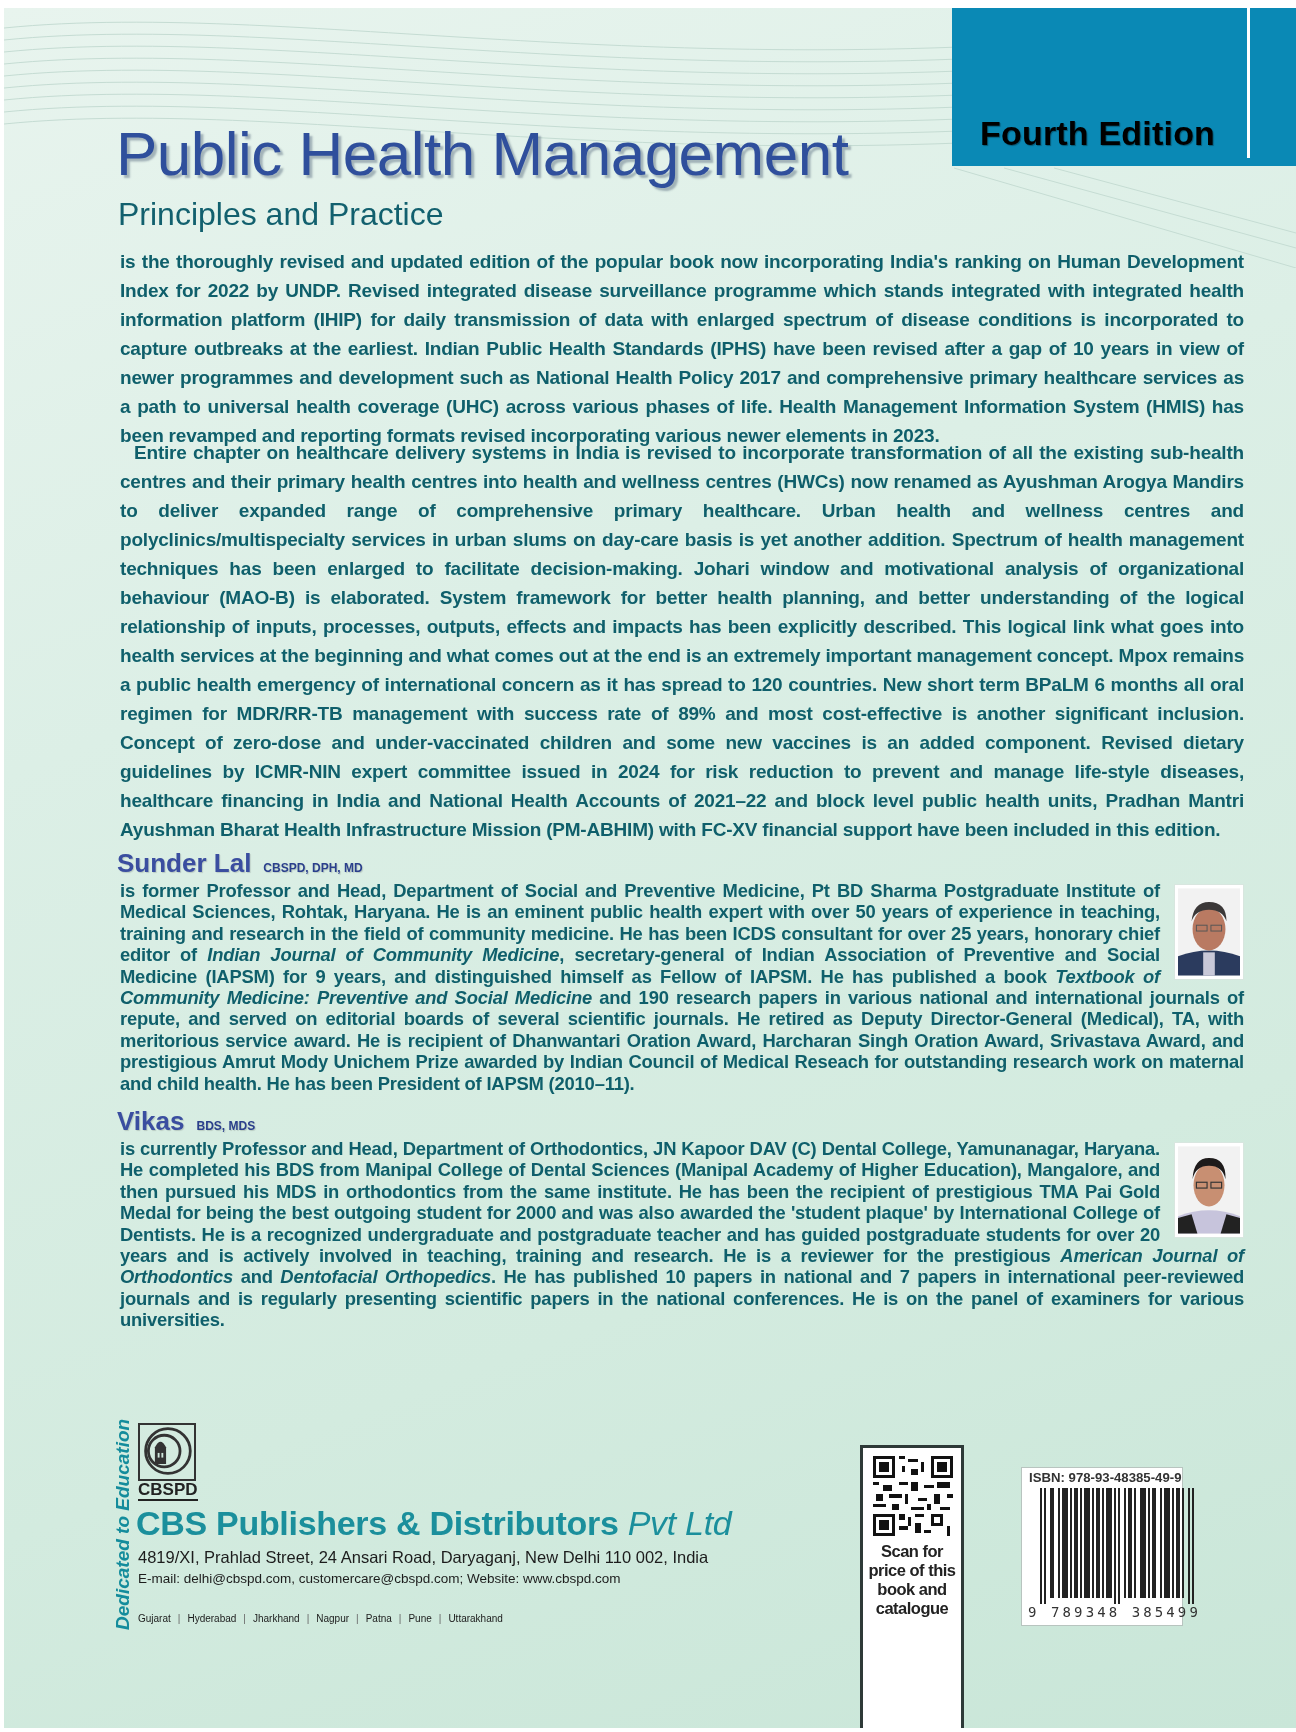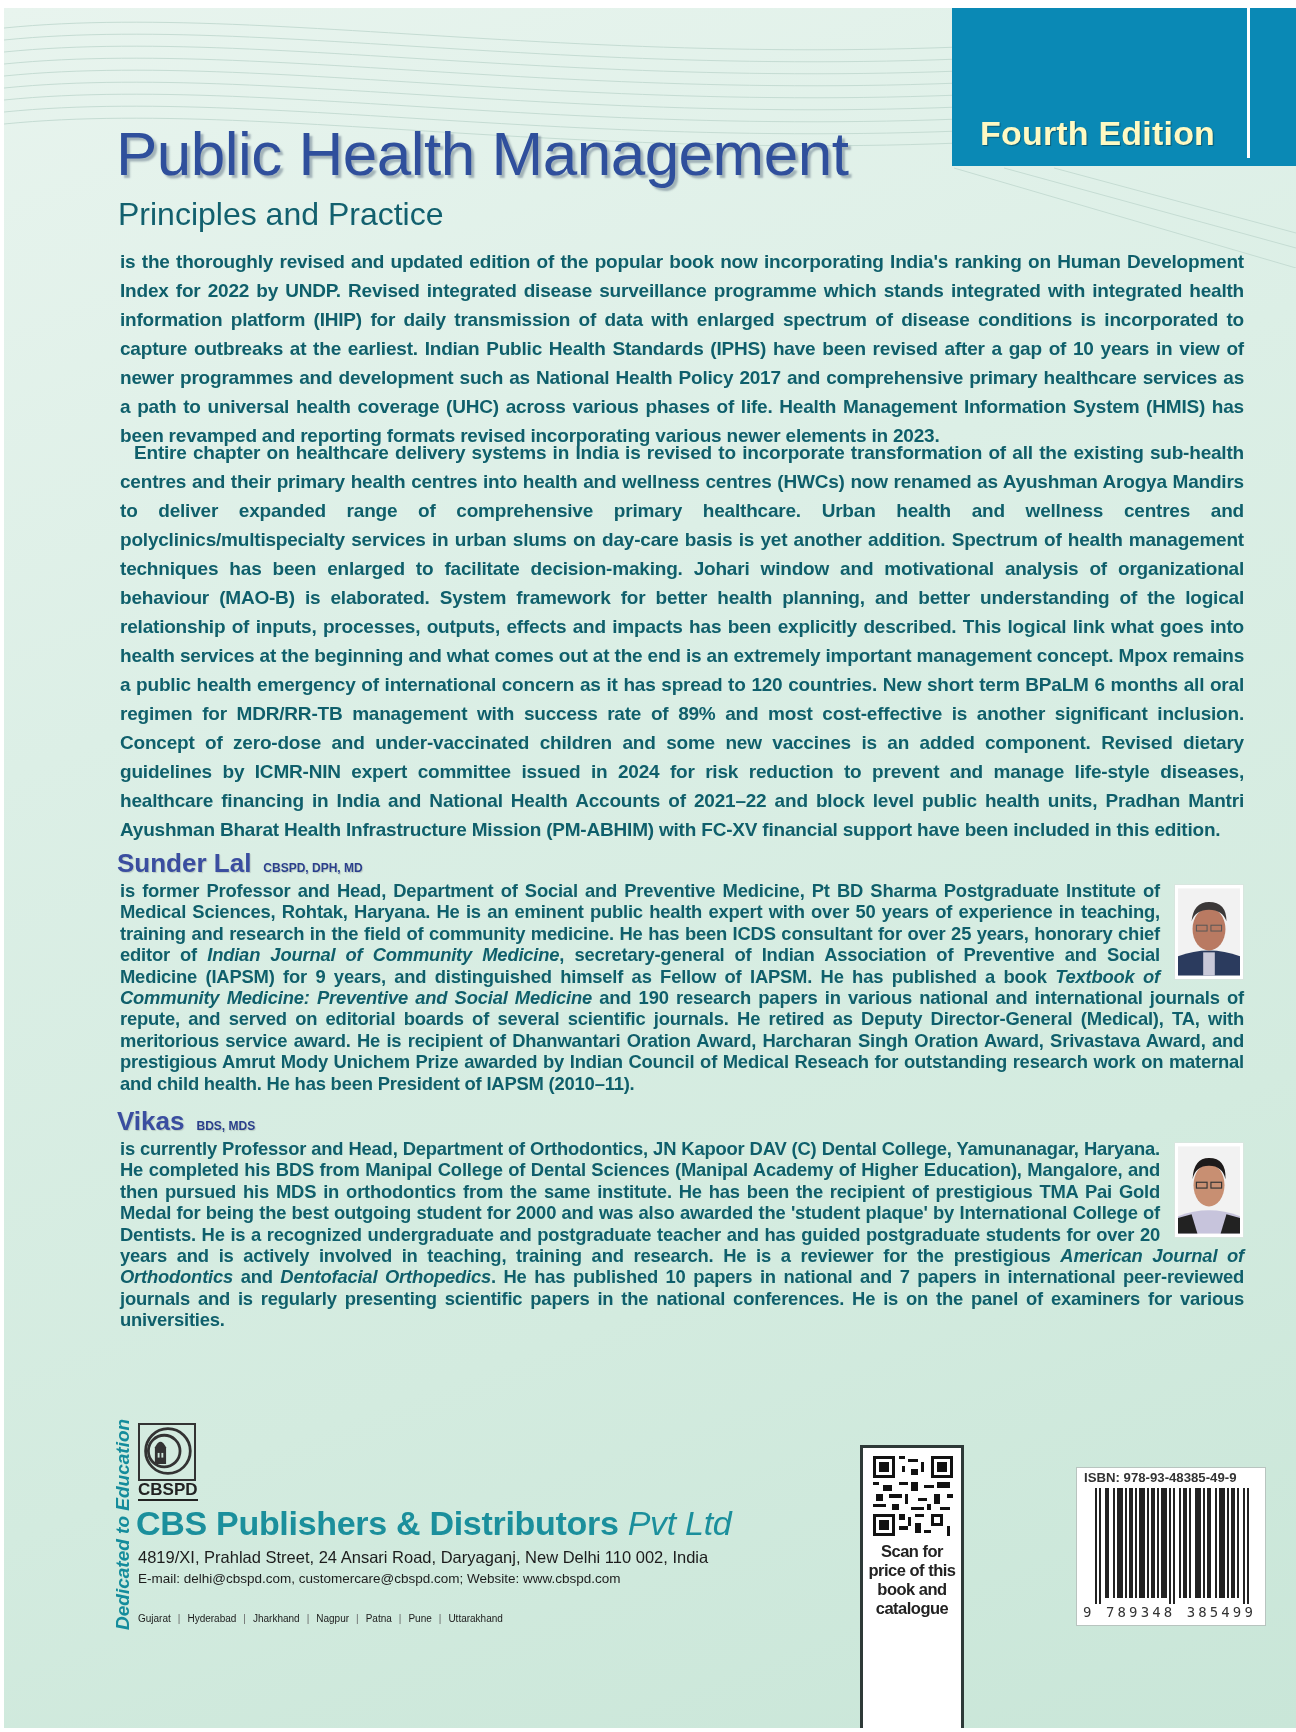--- a/index.html
+++ b/index.html
@@ -19,21 +19,21 @@
   }
   .edition-box {
     position: absolute; left: 948px; top: 0; width: 344px; height: 158px;
     background: #0a89b5;
   }
   .edition-box .divider {
     position: absolute; left: 295px; top: 0; width: 3px; height: 150px; background: #ffffff;
   }
   .edition-label {
     position: absolute; left: 28px; top: 106px;
-    color: #fef9c3; font-weight: bold; font-size: 34px; letter-spacing: 0.2px;
+    color: #000000; font-weight: bold; font-size: 34px; letter-spacing: 0.2px;
     text-shadow: 1px 1px 1px rgba(0,0,0,0.35);
   }
   .title {
     position: absolute; left: 112px; top: 110px;
     font-size: 62px; color: #2f4f9c; letter-spacing: -0.5px;
     text-shadow: 3px 3px 2px rgba(40,60,90,0.35);
     font-weight: normal;
   }
   .subtitle {
     position: absolute; left: 114px; top: 188px;
@@ -90,21 +90,21 @@
   .qr-strip {
     position: absolute; left: 856px; top: 1437px; width: 104px; height: 295px;
     background: #ffffff; border: 3px solid #2e3a38; border-bottom: none;
   }
   .qr-code { position: absolute; left: 10px; top: 8px; width: 80px; height: 80px; }
   .qr-caption {
     position: absolute; left: 0; top: 94px; width: 98px; text-align: center;
     font-weight: bold; font-size: 16.5px; line-height: 19px; color: #222; letter-spacing: -0.5px;
   }
   .barcode-box {
-    position: absolute; left: 1072px; top: 1459px; width: 190px; height: 159px;
+    position: absolute; left: 1017px; top: 1459px; width: 162px; height: 159px;
     background: #ffffff; border: 1px solid #b8c4bf;
   }
   .isbn-label {
     position: absolute; left: 7px; top: 2px; font-weight: bold; font-size: 13.2px; color: #333; white-space: nowrap;
   }
   .barcode-svg { position: absolute; left: 6px; top: 20px; width: 176px; height: 116px; }
   .barcode-digits {
     position: absolute; left: 6px; top: 136px; width: 178px; font-family: "DejaVu Sans Mono", monospace;
     font-size: 14px; color: #333; letter-spacing: 3.1px; white-space: nowrap;
   }

